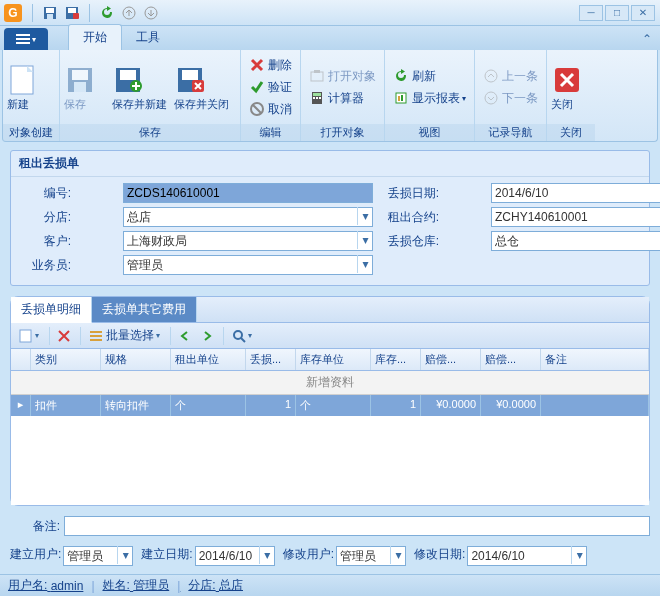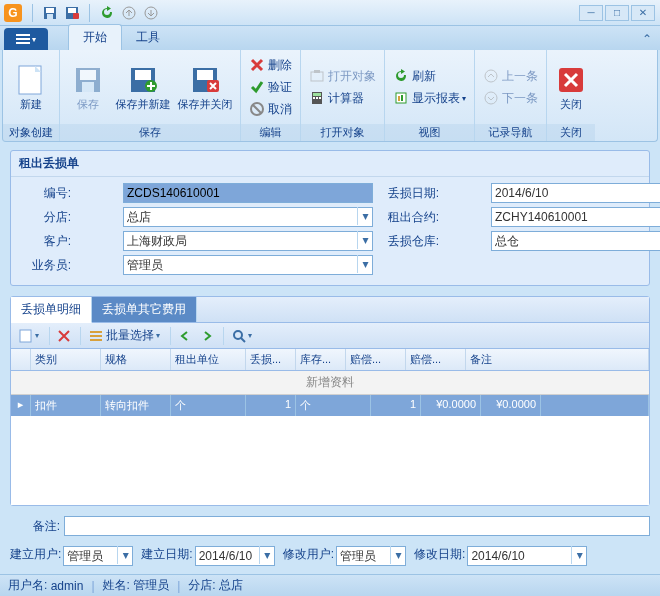--- a/index.html
+++ b/index.html
@@ -18,21 +18,21 @@
 .app-menu-btn { width:44px; height:22px; background:#1e5aa0; border-radius:4px 4px 0 0; display:flex;align-items:center;justify-content:center; margin-right:20px; color:#fff; cursor:pointer; }
 .rtab { padding:4px 14px; color:#15428b; cursor:pointer; }
 .rtab.active { background:#e8f2fb; border:1px solid #9cc3e4; border-bottom:none; border-radius:3px 3px 0 0; }
 .collapse-icon { margin-left:auto; color:#3b6ea5; padding:4px; cursor:pointer; }
 
 
 .ribbon { height: 92px; background: linear-gradient(#eaf3fc,#d3e6f7); border:1px solid #9cc3e4; border-top:none; margin:0 2px; display:flex; border-radius:0 0 4px 4px; }
 .rgroup { border-right:1px solid #b8d6ef; display:flex; flex-direction:column; }
 .rgroup-body { flex:1; display:flex; align-items:center; padding:2px 4px; }
 .rgroup-label { text-align:center; color:#15428b; font-size:11px; padding:1px 0; background:rgba(180,210,235,.4); }
-.big-btn { display:flex; flex-direction:column; align-items:center; justify-content:center; width:48px; height:66px; cursor:pointer; border-radius:3px; }
+.big-btn { display:flex; flex-direction:column; align-items:flex-start; justify-content:center; width:48px; height:66px; cursor:pointer; border-radius:3px; }
 .big-btn.disabled { opacity:.5; cursor:default; }
 .big-btn.wide { width:62px; }
 .big-btn .ic { width:32px; height:32px; margin-bottom:2px; display:flex;align-items:center;justify-content:center; }
 .big-btn .lbl { color:#15428b; font-size:11px; text-align:center; line-height:1.1; }
 .small-btn-col { display:flex; flex-direction:column; justify-content:center; }
 .small-btn { display:flex; align-items:center; height:22px; padding:0 4px; cursor:pointer; color:#15428b; font-size:11px; }
 .small-btn .sic { width:16px; height:16px; margin-right:3px; display:flex;align-items:center;justify-content:center; }
 .small-btn.disabled { opacity:.5; }
 
 
@@ -43,21 +43,21 @@
 .form-row { display:flex; margin-bottom:4px; gap:10px; }
 .field { display:flex; align-items:center;gap:48px; }
 .field label { width:50px; text-align:right; color:#15428b; margin-right:4px; }
 .field.wide label { width:56px; }
 .inp { height:20px; border:1px solid #7eadd9; background:#fff; padding:0 3px; color:#333; }
 .inp.dd { background:#fff; position:relative; }
 .dd-arrow { position:absolute; right:0; top:0; width:16px; height:18px; border-left:1px solid #b8d6ef; display:flex;align-items:center;justify-content:center; color:#3b6ea5; pointer-events:none; }
 .inp-wrap { position:relative; display:inline-block; }
 
 
-.tabs { margin-top:10px; border:1px solid #99bbe8; background:#dfecfb; border-radius:3px; }
+.tabs { margin-top:10px; border:1px solid #99bbe8; background:#dfecfb; border-radius:8px; }
 .tabstrip { display:flex; background:linear-gradient(#e4eefb,#cfe1f5); border-bottom:1px solid #99bbe8; }
 .tab { padding:4px 10px; color:#15428b; cursor:pointer; border-right:1px solid #b8d6ef; }
 .tab.active { background:#fff; border-bottom:1px solid #fff; margin-bottom:-1px; }
 .tab.inactive-hl { background:#5b8ac6; color:#fff; }
 
 
 .grid-toolbar { display:flex; align-items:center; background:linear-gradient(#e4eefb,#cfe1f5); padding:2px 4px; border-bottom:1px solid #99bbe8; }
 .gtb-btn { display:flex;align-items:center; padding:2px 4px; cursor:pointer; margin-right:2px; }
 .gtb-sep { width:1px; height:18px; background:#b8d6ef; margin:0 4px; }
 .gtb-btn .dn { color:#3b6ea5; font-size:8px; margin-left:2px; }
@@ -72,21 +72,21 @@
 .grid-body { height:110px; background:#fff; }
 
 
 .remark-row { display:flex; align-items:center; margin-top:10px; }
 .remark-row label { width:50px; text-align:right; color:#15428b; margin-right:4px; }
 .audit-row { display:flex; align-items:center; margin-top:10px; gap:8px; }
 .audit-row .af { display:flex; }
 .audit-row label { color:#15428b; margin-right:2px; }
 
 
-.statusbar { position:absolute; bottom:0; left:0; right:0; height:22px; background:linear-gradient(#cde3f6,#b8d6ef); display:flex; align-items:center; padding:0 8px; color:#15428b; border-top:1px solid #9cc3e4; }
+.statusbar { position:absolute; bottom:0; left:0; right:0; height:22px; background:linear-gradient(#cde3f6,#b8d6ef); display:flex; align-items:center; padding:0 8px; color:#15428b; border-top:1px solid #9cc3e4;text-decoration:underline; }
 .statusbar .sep { margin:0 8px; color:#7ea6d9; }
 
 
 svg { display:block; }
 </style>
 </head>
 <body>
 
 <div class="titlebar">
   <div class="app-icon">G</div>
@@ -413,20 +413,21 @@
           <span class="dn">▾</span>
         </div>
     </div>
     <div class="grid">
       <div class="grid-head">
         <div class="gh" style="width:20px;"></div>
         <div class="gh" style="width:70px;">类别</div>
         <div class="gh" style="width:70px;">规格</div>
         <div class="gh" style="width:75px;">租出单位</div>
         <div class="gh" style="width:50px;">丢损...</div>
+        <div class="gh" style="width:75px;">库存单位</div>
         <div class="gh" style="width:50px;">库存...</div>
         <div class="gh" style="width:60px;">赔偿...</div>
         <div class="gh" style="width:60px;">赔偿...</div>
         <div class="gh" style="flex:1;">备注</div>
       </div>
       <div class="grid-newrow">新增资料</div>
       <div class="grid-body">
         <div class="grid-row">
           <div class="gc" style="width:20px;text-align:center;">▸</div>
           <div class="gc" style="width:70px;">扣件</div>

